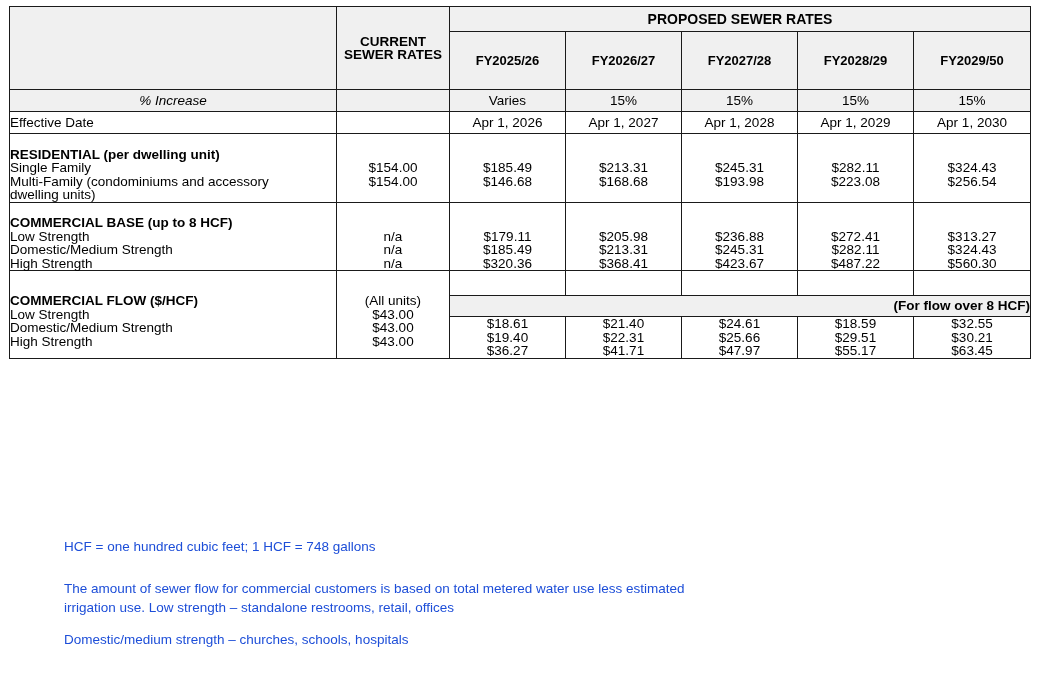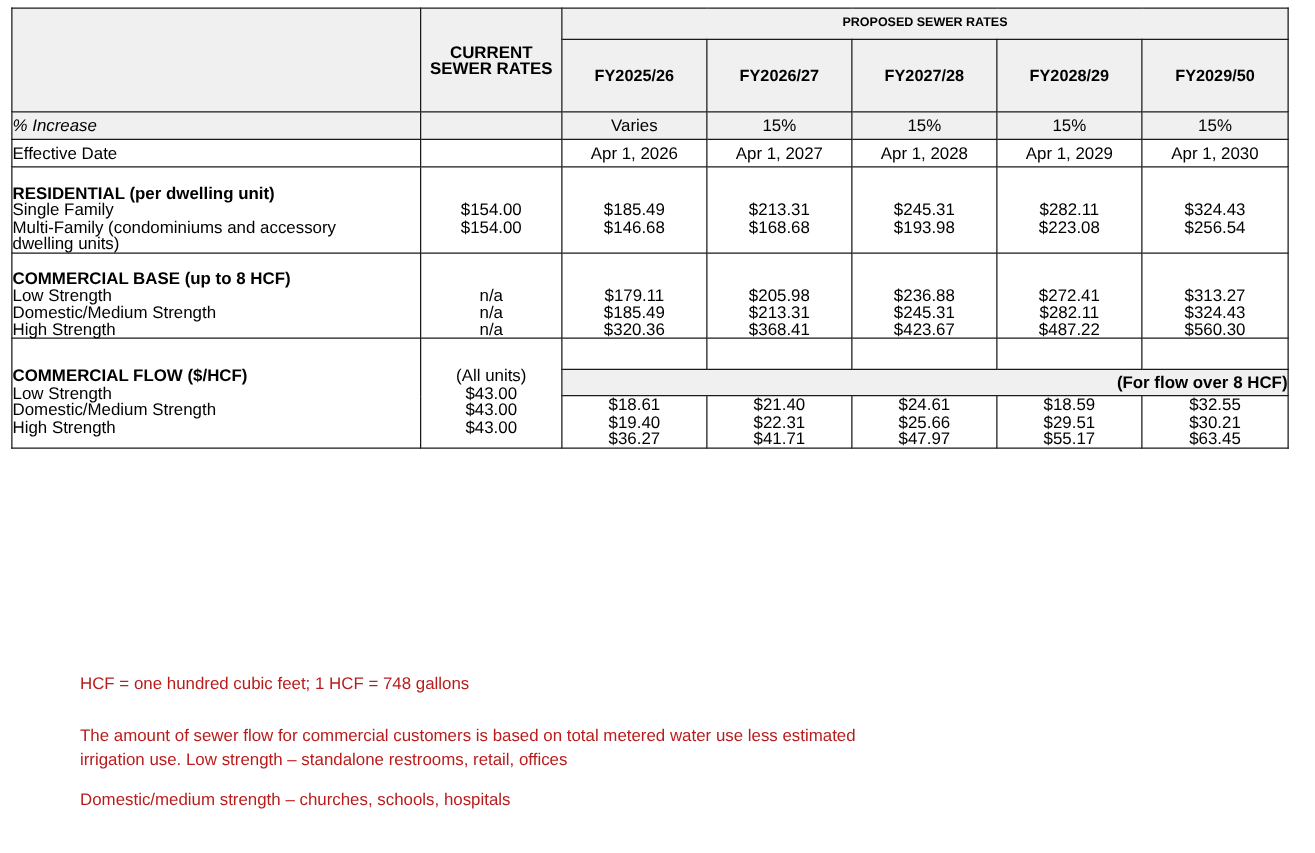--- a/index.html
+++ b/index.html
@@ -38,28 +38,28 @@
     vertical-align: middle;
     line-height: 1.0;
   }
 
   .shade   { background: #f0f0f0; }
   .white   { background: #ffffff; }
 
   .ctr  { text-align: center; }
   .lft  { text-align: left; }
   .bold { font-weight: normal; }
-  .ital { font-style: italic; }
+  .ital { font-style: italic; text-align: center; }
 
   .pad-l { padding-left: 9px; }
 
   
   .banner {
     font-weight: bold;
-    font-size: 10px;
+    font-size: 14px;
     text-align: center;
     height: 24px;
   }
   .colhead {
     font-weight: bold;
     font-size: 13px;
     text-align: center;
     vertical-align: top;
     padding-top: 11px;
     height: 57px;
@@ -97,21 +97,21 @@
   .flowgap { height: 24px; background: #ffffff; }
 
   
   .notes {
     position: absolute;
     left: 64px;
     top: 535px;
     width: 900px;
     font-size: 13.5px;
     line-height: 1.0;
-    color: #b91c1c;
+    color: #1d4ed8;
   }
   .notes p { margin: 0 0 0 0; }
   .note-1 { padding-top: 5px; }
   .note-2 { padding-top: 23px; line-height: 1.85; }
   .note-3 { padding-top: 18px; }
   .note-4 { padding-top: 23px; }
 </style>
 </head>
 <body>
 

